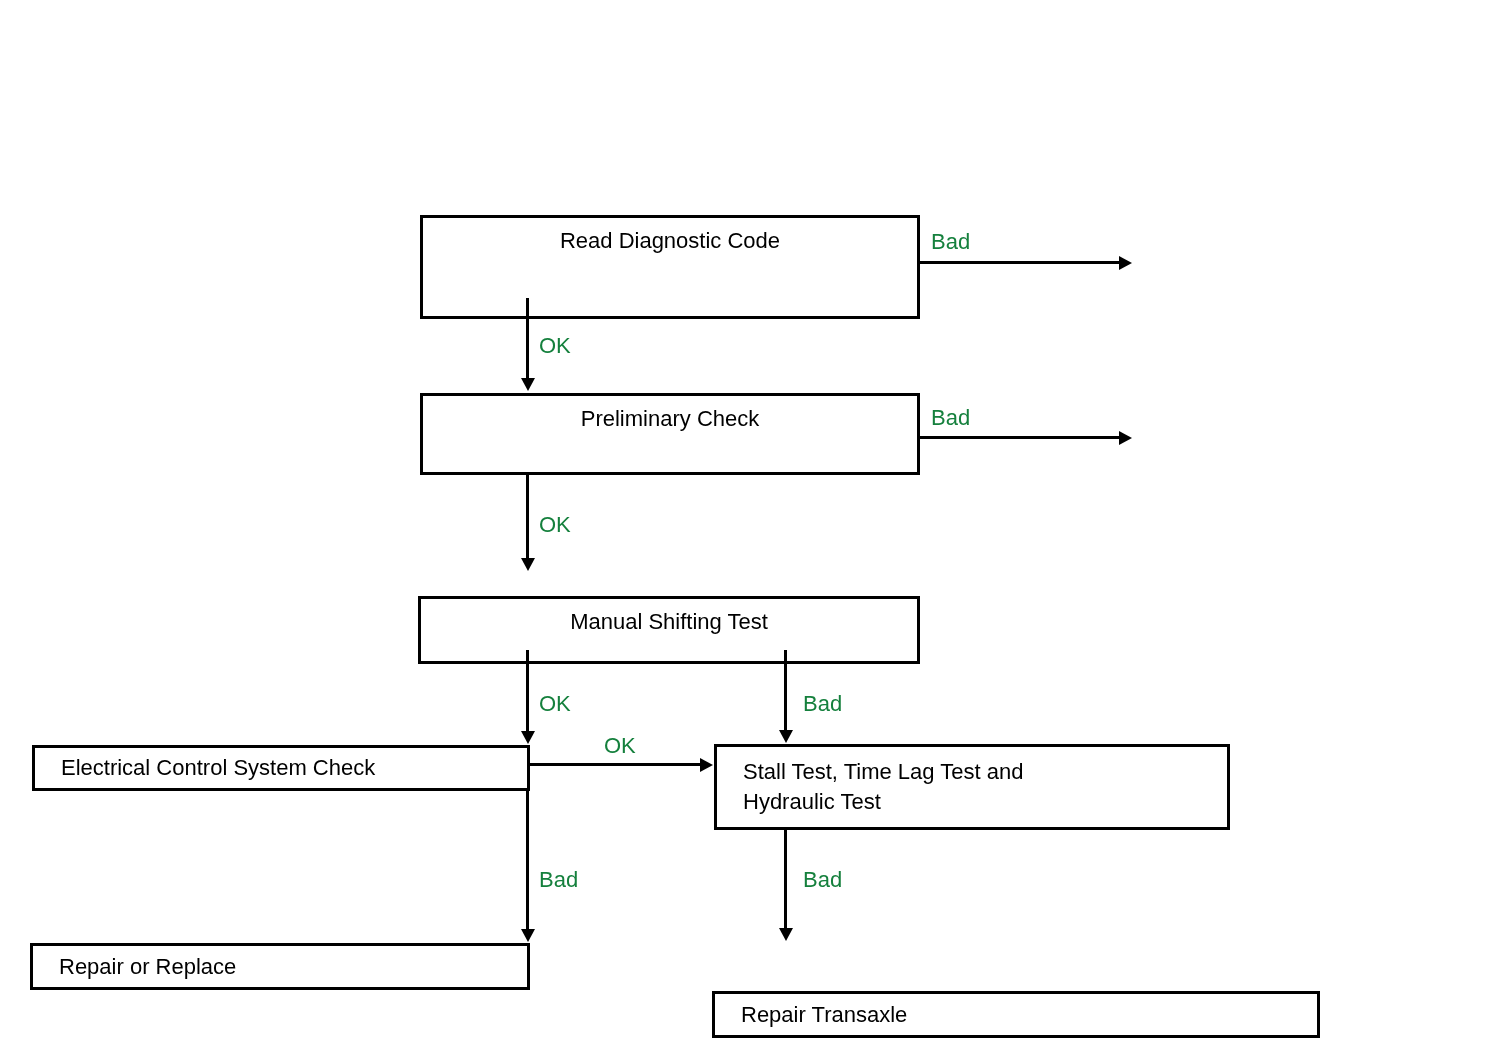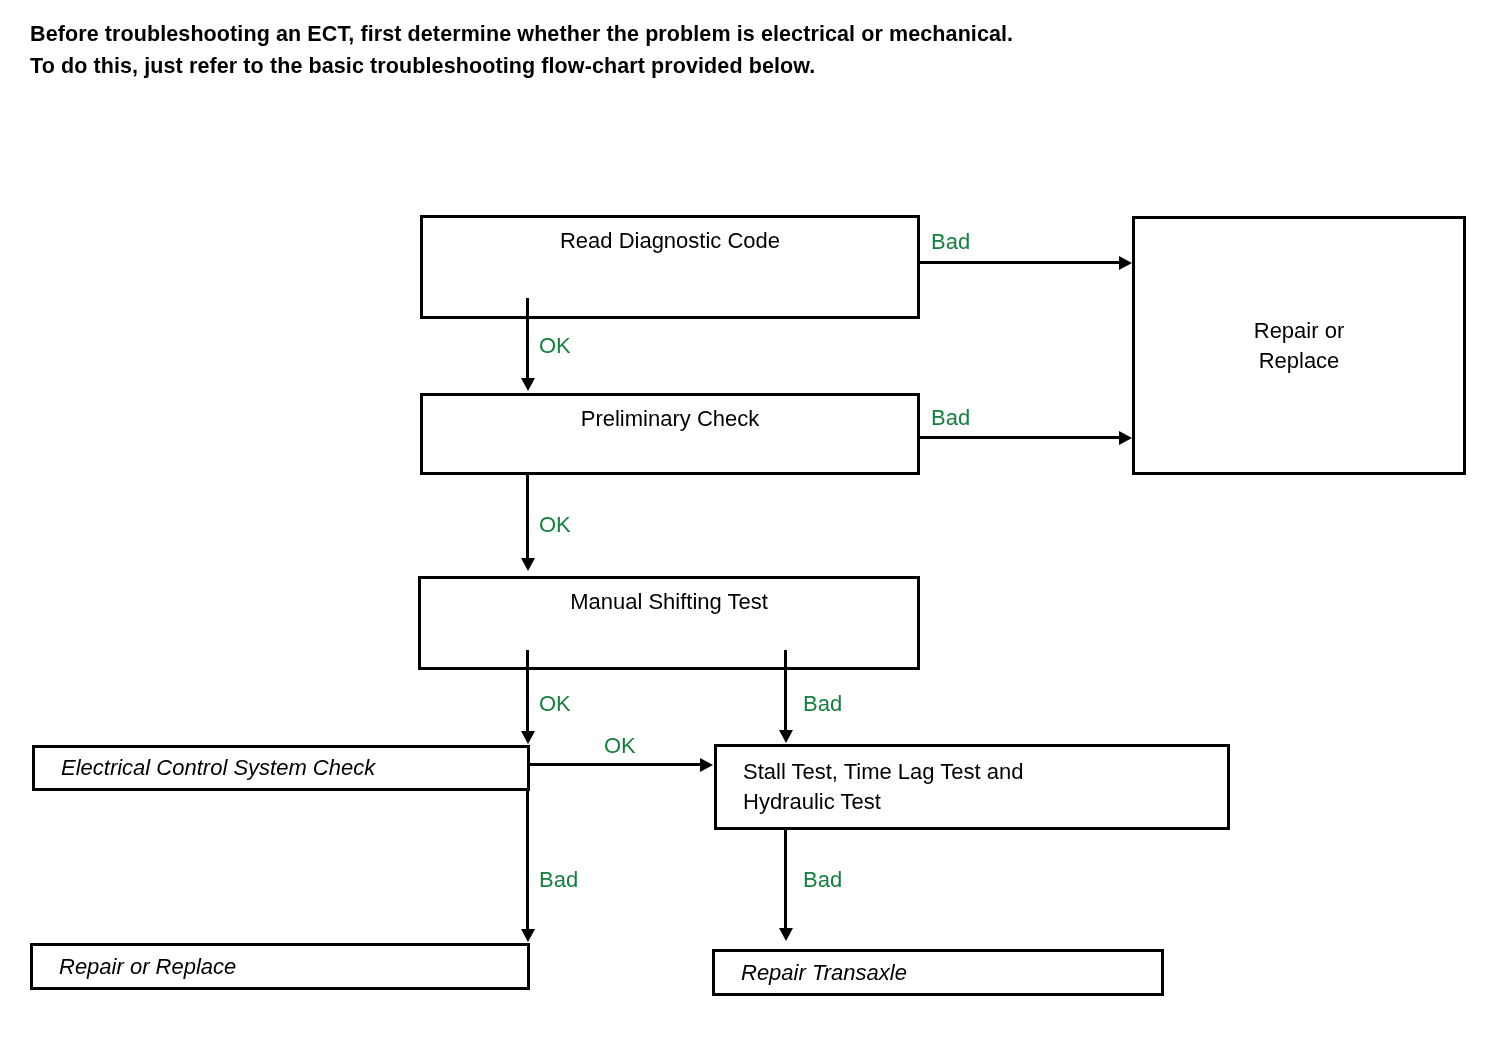--- a/index.html
+++ b/index.html
@@ -66,21 +66,20 @@
     top: 50%;
     transform: translateY(-50%);
     text-align: center;
     white-space: pre-line;
   }
   .lbl-left {
     left: 26px;
     top: 50%;
     transform: translateY(-50%);
     text-align: left;
-    font-style: italic;
   }
   .lbl-left-top {
     left: 26px;
     top: 10px;
     text-align: left;
     white-space: pre-line;
   }
 
   
   .vline {
@@ -113,22 +112,20 @@
     line-height: 24px;
     color: #15803d;
     white-space: nowrap;
   }
 </style>
 </head>
 <body>
 
 <div id="page">
 
-  <div id="intro-p1" class="intro">Before troubleshooting an ECT, first determine whether the problem is electrical or mechanical.
-To do this, just refer to the basic troubleshooting flow-chart provided below.</div>
 
 
   <div id="flow">
 
     <div class="box" style="left:420px; top:215px; width:500px; height:104px;">
       <span class="box-label lbl-center-top">Read Diagnostic Code</span>
     </div>
 
     <div class="hline" style="left:920px; top:261px; width:199px;"></div>
     <div class="arrow-right" style="left:1119px; top:256px;"></div>
@@ -143,26 +140,22 @@
     </div>
 
     <div class="hline" style="left:920px; top:436px; width:199px;"></div>
     <div class="arrow-right" style="left:1119px; top:431px;"></div>
     <div class="edge-label" style="left:931px; top:406px;">Bad</div>
 
     <div class="vline" style="left:526px; top:475px; height:85px;"></div>
     <div class="arrow-down" style="left:521px; top:558px;"></div>
     <div class="edge-label" style="left:539px; top:513px;">OK</div>
 
-    <div class="box" style="left:1132px; top:216px; width:334px; height:259px;">
-      <span class="box-label lbl-center-mid">Repair or
-Replace</span>
-    </div>
 
-    <div class="box" style="left:418px; top:576px; width:502px; height:94px;">
+    <div class="box" style="left:418px; top:596px; width:502px; height:68px;">
       <span class="box-label lbl-center-top">Manual Shifting Test</span>
     </div>
 
     <div class="vline" style="left:526px; top:650px; height:83px;"></div>
     <div class="arrow-down" style="left:521px; top:731px;"></div>
     <div class="edge-label" style="left:539px; top:692px;">OK</div>
 
     <div class="vline" style="left:784px; top:650px; height:82px;"></div>
     <div class="arrow-down" style="left:779px; top:730px;"></div>
     <div class="edge-label" style="left:803px; top:692px;">Bad</div>
@@ -185,18 +178,18 @@
     </div>
 
     <div class="vline" style="left:784px; top:830px; height:100px;"></div>
     <div class="arrow-down" style="left:779px; top:928px;"></div>
     <div class="edge-label" style="left:803px; top:868px;">Bad</div>
 
     <div class="box" style="left:30px; top:943px; width:500px; height:47px;">
       <span class="box-label lbl-left">Repair or Replace</span>
     </div>
 
-    <div class="box" style="left:712px; top:949px; width:452px; height:47px;">
+    <div class="box" style="left:712px; top:991px; width:608px; height:47px;">
       <span class="box-label lbl-left">Repair Transaxle</span>
     </div>
 
   </div>
 </div>
 
 </body></html>

